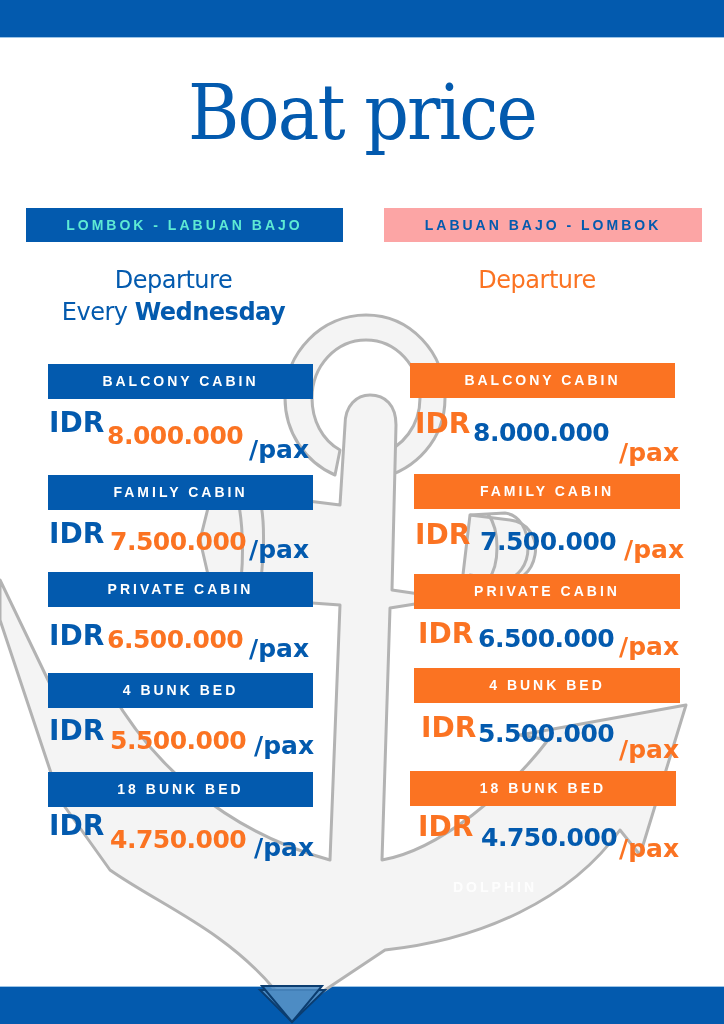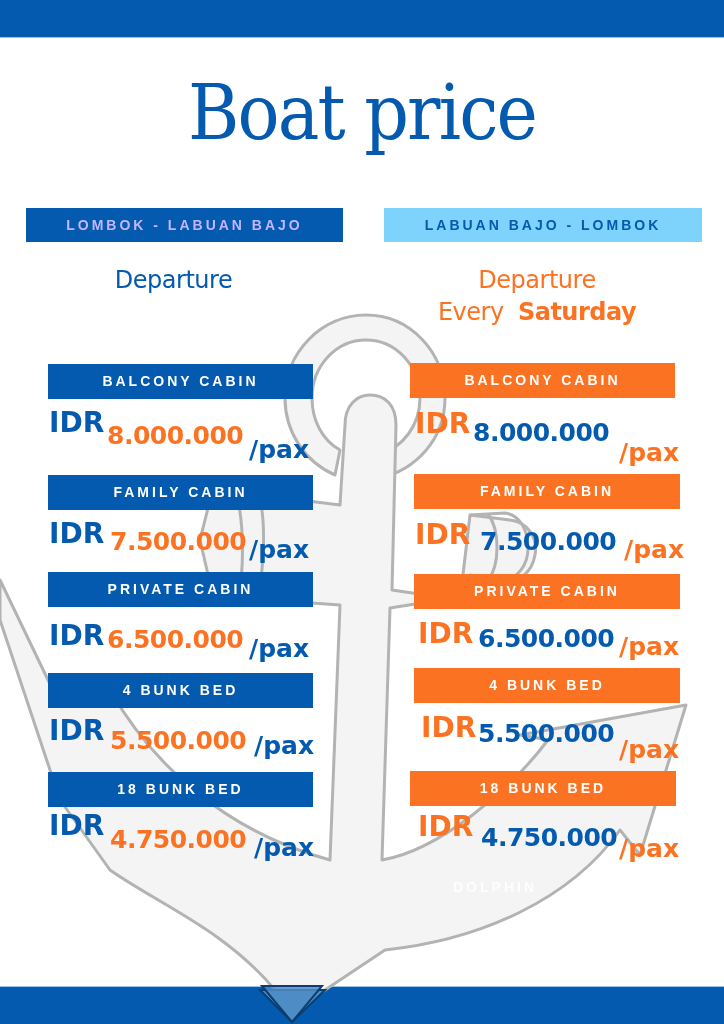--- a/index.html
+++ b/index.html
@@ -16,22 +16,22 @@
   .title {
     left:0; width:724px; top:68px; text-align:center;
     font-family:"DejaVu Serif", "Liberation Serif", serif;
     font-size:76px; color:#035aae; letter-spacing:-2px; line-height:90px;
     transform:scaleX(0.92);
   }
   .route {
     height:34px; line-height:34px; text-align:center;
     font-weight:bold; font-size:14px; letter-spacing:3px;
   }
-  .route.blue { background:#035aae; color:#c4b5fd; }
-  .route.orange { background:#7dd3fc; color:#035aae; }
+  .route.blue { background:#035aae; color:#5eead4; }
+  .route.orange { background:#fca5a5; color:#035aae; }
   .dep { text-align:center; font-size:24px; line-height:32px; font-family:"DejaVu Sans", sans-serif; letter-spacing:-0.5px; }
   .dep.blue { color:#035aae; }
   .dep.orange { color:#fb7322; }
   .dep b { font-weight:bold; }
   .cabin {
     height:35px; line-height:35px; text-align:center; color:#ffffff;
     font-weight:bold; font-size:14px; letter-spacing:3px;
   }
   .cabin.blue { background:#035aae; }
   .cabin.orange { background:#fb7322; }
@@ -78,20 +78,21 @@
 <svg class="abs" style="left:0;top:0;width:724px;height:1024px;z-index:1;pointer-events:none;" viewBox="0 0 724 1024">
   <path d="M262,986 L292,1022 L322,986 Z" fill="#4d8cc4" fill-opacity="0.85" stroke="#0b3d70" stroke-width="2"></path>
 </svg>
 
 <div class="abs layer title">Boat price</div>
 
 <div class="abs layer route blue" style="left:26px;top:208px;width:317px;">LOMBOK  - LABUAN BAJO</div>
 
 <div class="abs layer dep blue" style="left:40px;top:264px;width:267px;">
   <div>Departure</div>
+  <div><span>Every</span> <b>Wednesday</b></div>
 </div>
 
 <div class="abs layer cabin blue" style="left:48px;top:364px;width:265px;">BALCONY CABIN</div>
 <div class="abs layer cur c-blue" style="left:49px;top:406px;">IDR</div>
 <div class="abs layer amt c-orange" style="left:107px;top:421px;">8.000.000</div>
 <div class="abs layer pax c-blue" style="left:249px;top:435px;">/pax</div>
 
 <div class="abs layer cabin blue" style="left:48px;top:475px;width:265px;">FAMILY CABIN</div>
 <div class="abs layer cur c-blue" style="left:49px;top:517px;">IDR</div>
 <div class="abs layer amt c-orange" style="left:110px;top:527px;">7.500.000</div>
@@ -109,21 +110,20 @@
 
 <div class="abs layer cabin blue" style="left:48px;top:772px;width:265px;">18 BUNK BED</div>
 <div class="abs layer cur c-blue" style="left:49px;top:809px;">IDR</div>
 <div class="abs layer amt c-orange" style="left:110px;top:825px;">4.750.000</div>
 <div class="abs layer pax c-blue" style="left:254px;top:833px;">/pax</div>
 
 <div class="abs layer route orange" style="left:384px;top:208px;width:318px;">LABUAN BAJO - LOMBOK</div>
 
 <div class="abs layer dep orange" style="left:410px;top:264px;width:254px;">
   <div>Departure</div>
-  <div><span>Every</span>&nbsp; <b>Saturday</b></div>
 </div>
 
 <div class="abs layer cabin orange" style="left:410px;top:363px;width:265px;">BALCONY CABIN</div>
 <div class="abs layer cur c-orange" style="left:415px;top:407px;">IDR</div>
 <div class="abs layer amt c-blue" style="left:473px;top:418px;">8.000.000</div>
 <div class="abs layer pax c-orange" style="left:619px;top:438px;">/pax</div>
 
 <div class="abs layer cabin orange" style="left:414px;top:474px;width:266px;">FAMILY CABIN</div>
 <div class="abs layer cur c-orange" style="left:415px;top:518px;">IDR</div>
 <div class="abs layer amt c-blue" style="left:480px;top:527px;">7.500.000</div>

